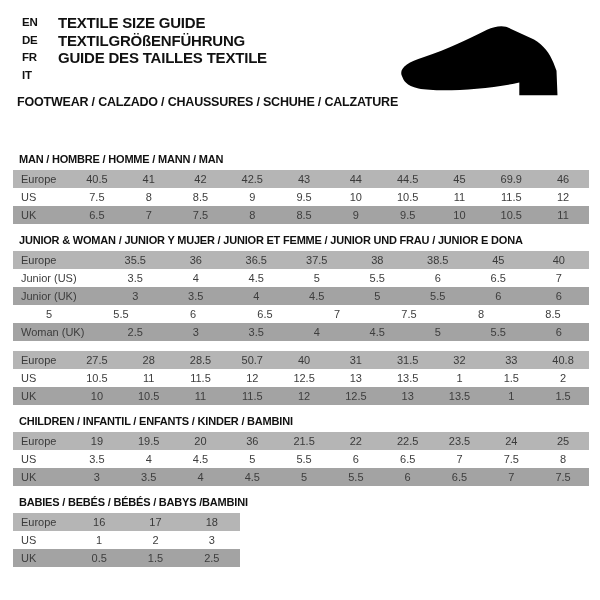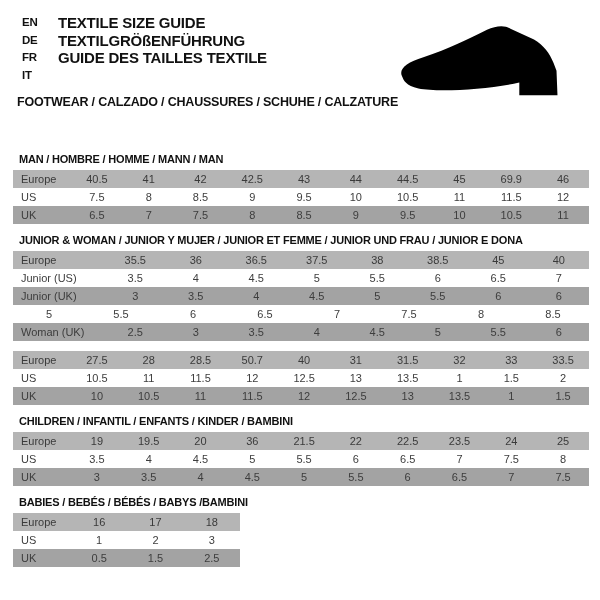--- a/index.html
+++ b/index.html
@@ -200,21 +200,21 @@
             <span class="cell-label">Europe</span>
             <span class="cell-val">27.5</span>
             <span class="cell-val">28</span>
             <span class="cell-val">28.5</span>
             <span class="cell-val">50.7</span>
             <span class="cell-val">40</span>
             <span class="cell-val">31</span>
             <span class="cell-val">31.5</span>
             <span class="cell-val">32</span>
             <span class="cell-val">33</span>
-            <span class="cell-val">33.5</span>
+            <span class="cell-val">40.8</span>
           </div>
           <div class="trow">
             <span class="cell-label">US</span>
             <span class="cell-val">10.5</span>
             <span class="cell-val">11</span>
             <span class="cell-val">11.5</span>
             <span class="cell-val">12</span>
             <span class="cell-val">12.5</span>
             <span class="cell-val">13</span>
             <span class="cell-val">13.5</span>

